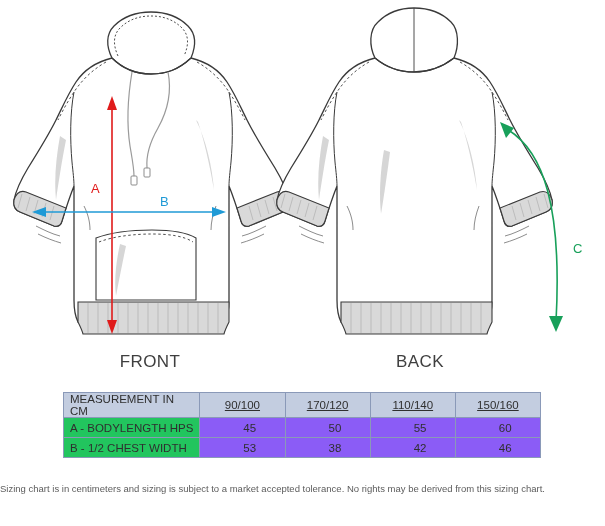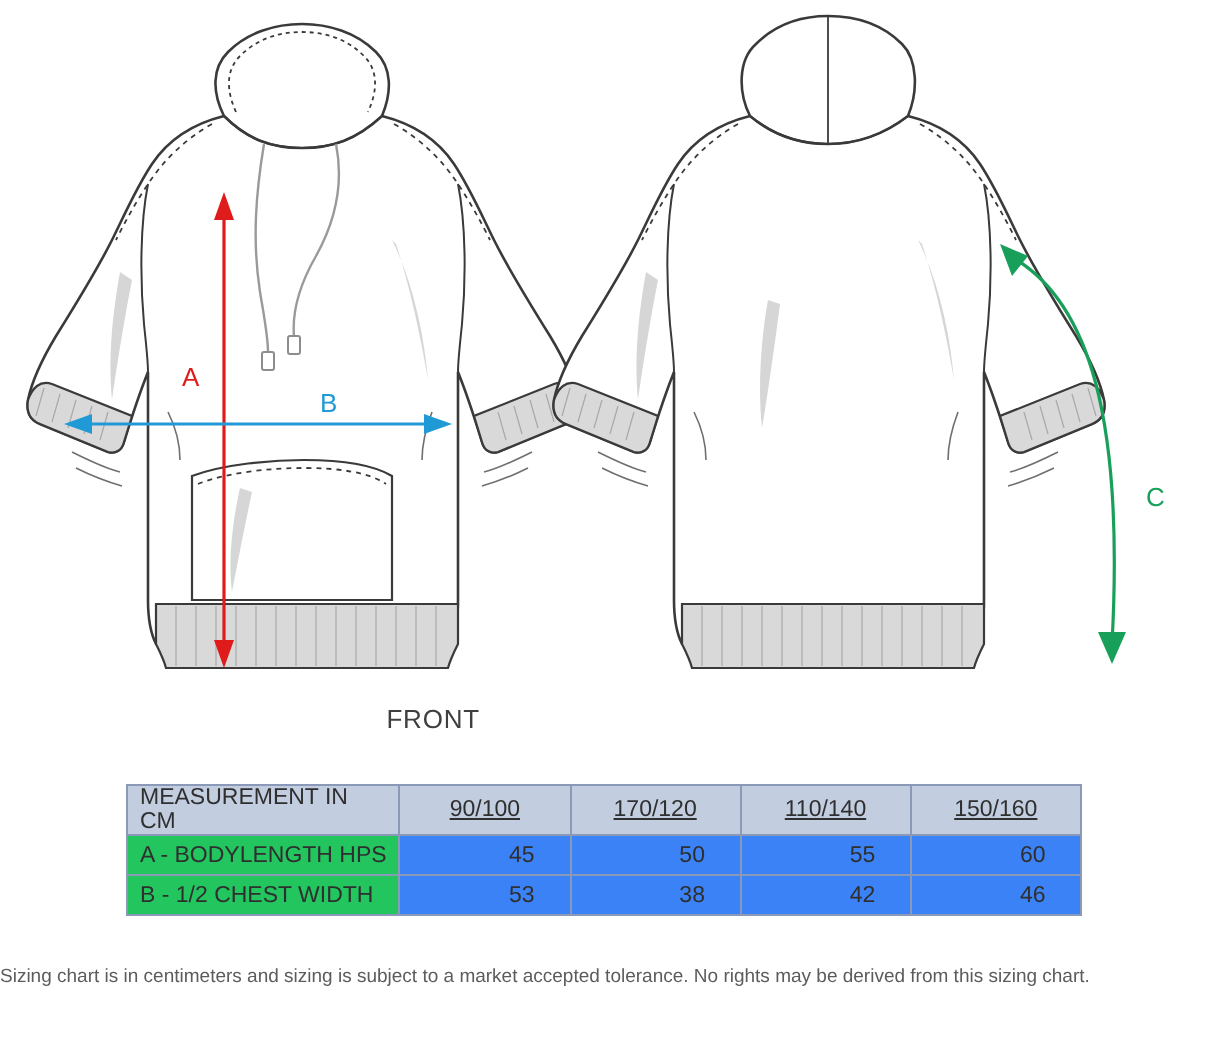--- a/index.html
+++ b/index.html
@@ -29,24 +29,24 @@
   }
   .labels-row {
     position: absolute;
     left: 0;
     top: 352px;
     width: 605px;
     height: 22px;
   }
   .view-label {
     position: absolute;
-    font-size: 13px;
+    font-size: 17px;
     letter-spacing: 0.4px;
     color: #3f3f3f;
-    text-align: right;
+    text-align: center;
   }
   .view-label.front { left: 60px; width: 180px; }
   .view-label.back  { left: 330px; width: 180px; }
 
   table.size-chart {
     position: absolute;
     left: 63px;
     top: 392px;
     width: 478px;
     border-collapse: collapse;
@@ -68,22 +68,21 @@
     text-align: center;
     width: 62px;
     text-decoration: underline;
   }
   table.size-chart tbody td.rowhead {
     background: #22c55e;
     text-align: left;
     white-space: nowrap;
   }
   table.size-chart tbody td.val {
-    background: #3b82f6;
-    text-align: center;
+    background: #8b5cf6;
     width: 62px;
     padding-left: 43px;
   }
   .footnote {
     position: absolute;
     left: 0;
     top: 482px;
     width: 605px;
     font-size: 9.5px;
     line-height: 13px;
@@ -326,20 +325,21 @@
       </g>
     </svg>
   </div>
 
   <div class="dim-letter dim-a">A</div>
   <div class="dim-letter dim-b">B</div>
   <div class="dim-letter dim-c">C</div>
 
   <div class="labels-row">
     <div class="view-label front">FRONT</div>
+    <div class="view-label back">BACK</div>
   </div>
 
   <table class="size-chart">
     <thead>
       <tr>
         <th>MEASUREMENT IN CM</th>
         <th class="sz">90/100</th>
         <th class="sz">170/120</th>
         <th class="sz">110/140</th>
         <th class="sz">150/160</th>

